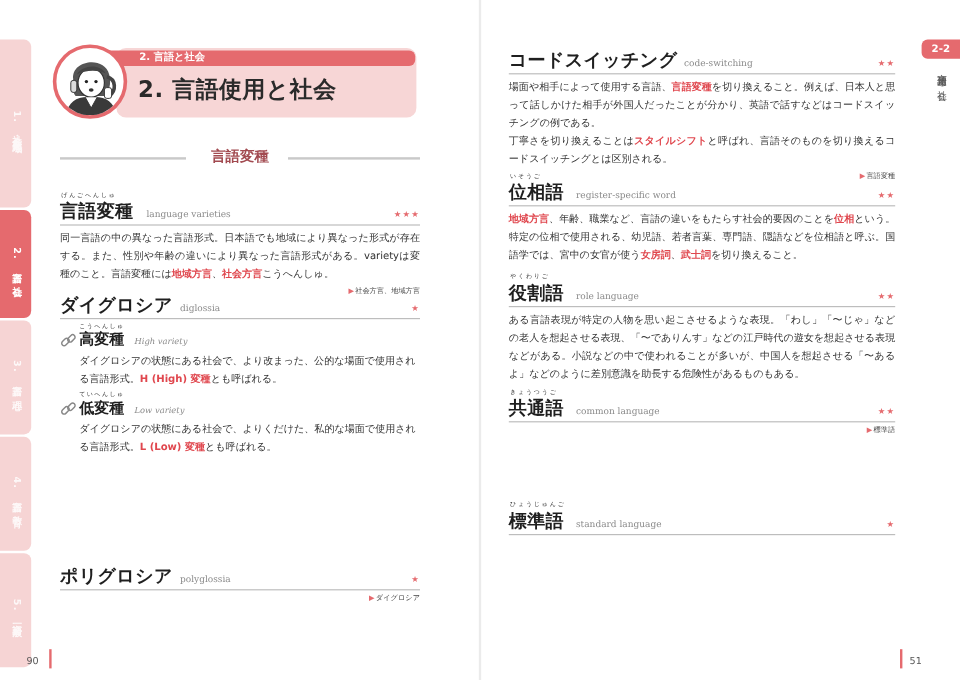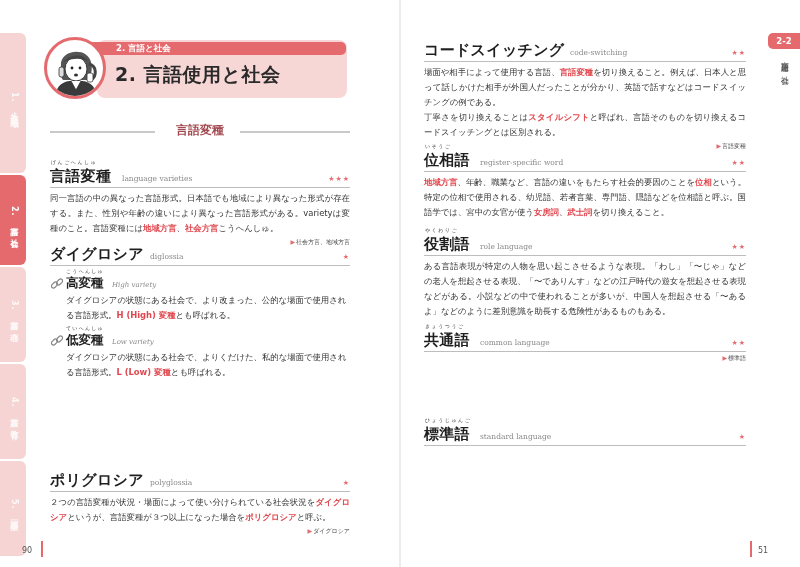--- a/index.html
+++ b/index.html
@@ -156,21 +156,20 @@
       <div class="sub-body rich"><span>ダイグロシアの状態にある社会で、よりくだけた、私的な場面で使用される言語形式。</span><span class="hl">L (Low) 変種</span><span>とも呼ばれる。</span></div>
     </div>
   </div>
 
   <div class="entry" style="left:50px; top:436px; width:300px;margin-top:34px;">
     <div class="term-row">
       <span class="term">ポリグロシア</span>
       <span class="en" style="left:100px">polyglossia</span>
       <span class="stars">★</span>
     </div>
-    <div class="body rich"><span>２つの言語変種が状況・場面によって使い分けられている社会状況を</span><span class="hl">ダイグロシア</span><span>というが、言語変種が３つ以上になった場合を</span><span class="hl">ポリグロシア</span><span>と呼ぶ。</span></div>
     <div class="ref"><span class="tri">▶</span><span>ダイグロシア</span></div>
   </div>
 
   <span class="pno" style="left:22px">90</span>
   <div class="pbar" style="left:41px"></div>
 </div>
 
 <div class="gutter"></div>
 
 <div class="page page-right">

